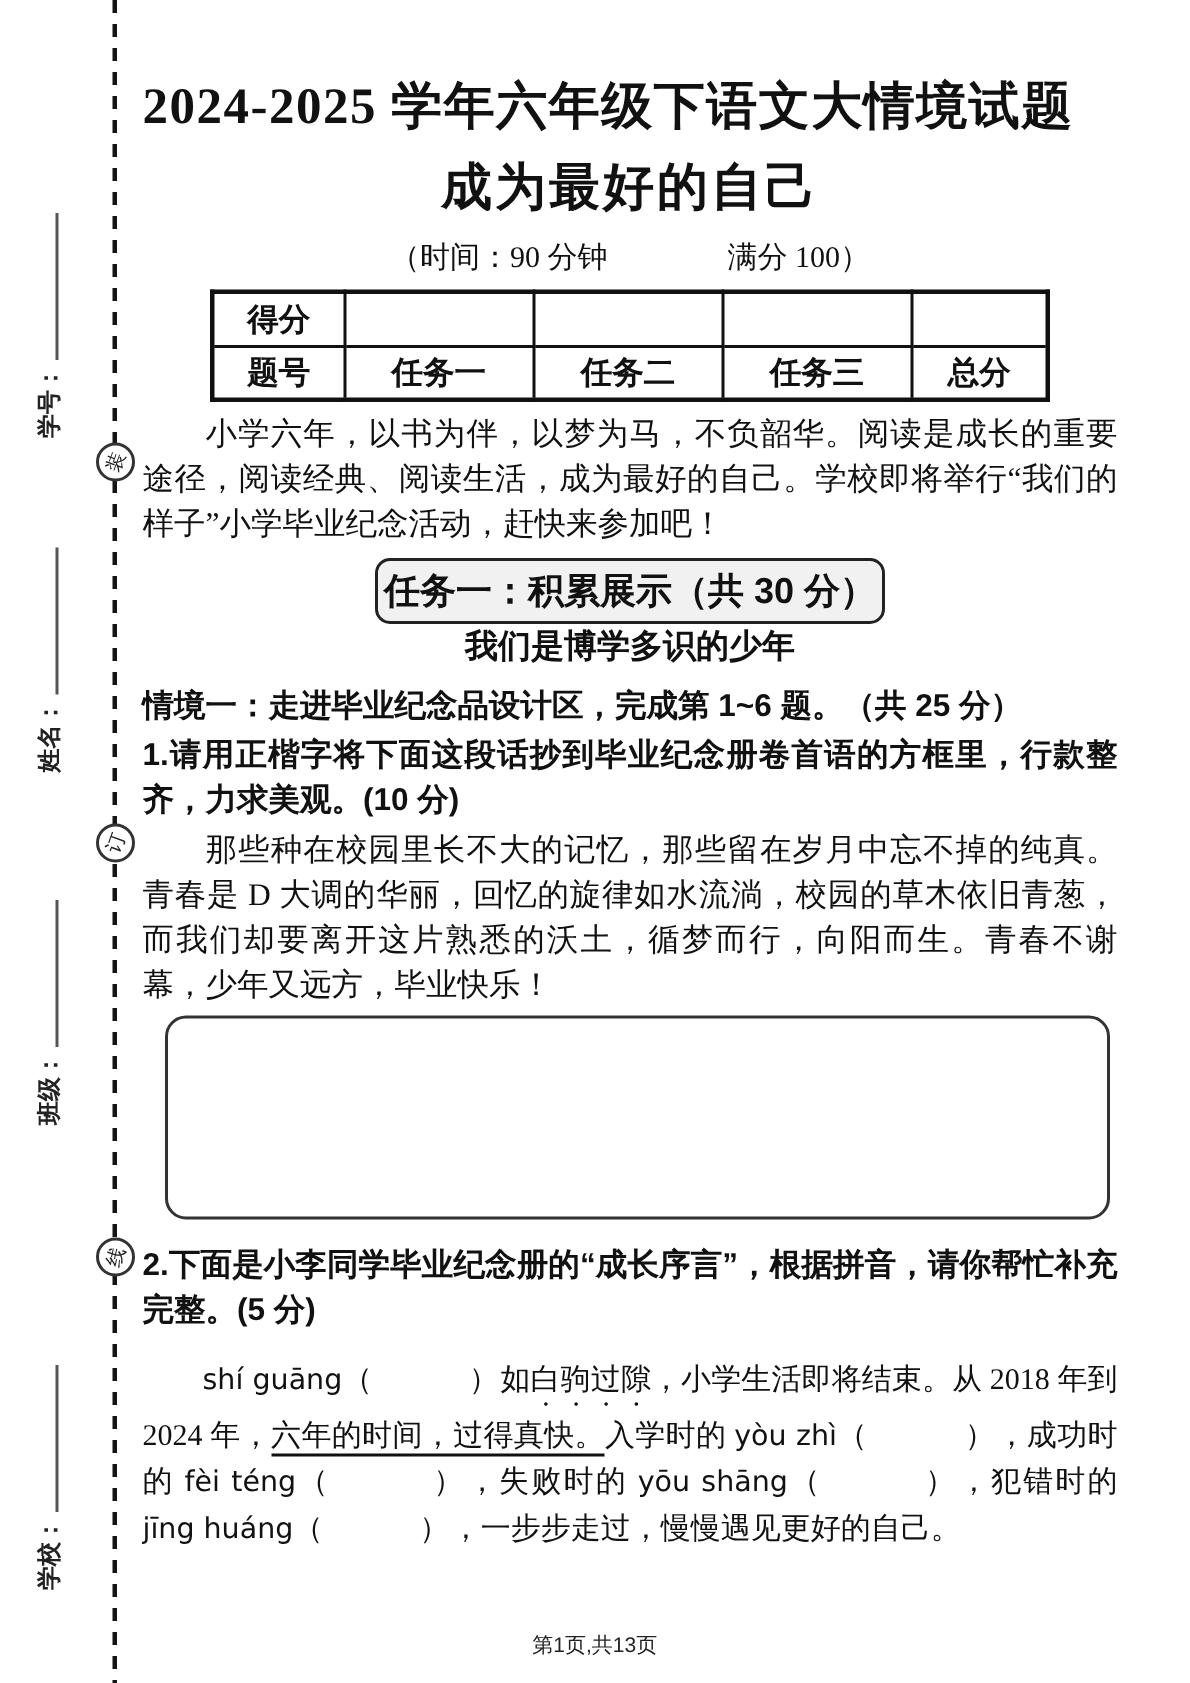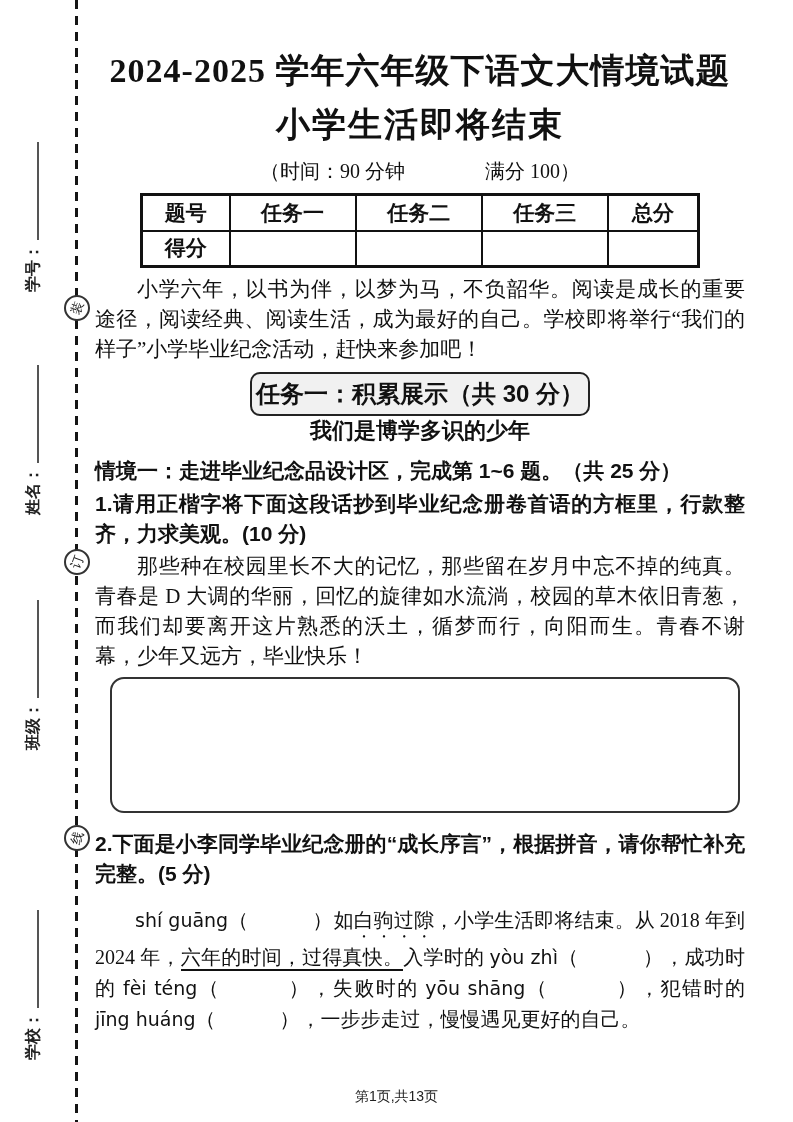--- a/index.html
+++ b/index.html
@@ -31,21 +31,21 @@
     border:2px solid #333; border-radius:50%; background:#fff;
     display:flex; align-items:center; justify-content:center;
     font-size:13px; color:#222; z-index:2;
   }
   .seal span { transform:rotate(-70deg); display:block; }
 
   
   .content { position:absolute; left:95px; top:0; width:650px; }
 
   .exam-title {
-    margin-top:48px; text-align:center;
+    margin-top:48px; text-align:left;
     font-size:34px; font-weight:bold; letter-spacing:1px;
     font-family:"Liberation Serif",serif;
   }
   .exam-subtitle {
     margin-top:8px; text-align:center;
     font-size:34px; font-weight:bold; letter-spacing:2px;
   }
   .exam-meta { margin-top:10px; text-align:center; font-size:20px; }
 
   table.score-table {
@@ -138,38 +138,38 @@
 <div class="seal" style="top:549px;">
     <span>订</span>
   </div>
 <div class="seal" style="top:825px;">
     <span>线</span>
   </div>
 
 <div class="content">
 
   <div class="exam-title">2024-2025 学年六年级下语文大情境试题</div>
-  <div class="exam-subtitle">小学生活即将结束</div>
+  <div class="exam-subtitle">成为最好的自己</div>
   <div class="exam-meta">（时间：90 分钟　　　　满分 100）</div>
 
   <table class="score-table">
     <tbody>
         <tr>
+      <td class="c0">得分</td>
+      <td></td>
+      <td></td>
+      <td></td>
+      <td></td>
+    </tr>
+    <tr>
       <td class="c0">题号</td>
       <td>任务一</td>
       <td>任务二</td>
       <td>任务三</td>
       <td>总分</td>
-    </tr>
-    <tr>
-      <td class="c0">得分</td>
-      <td></td>
-      <td></td>
-      <td></td>
-      <td></td>
     </tr>
   </tbody>
     </table>
 
   <p class="intro-paragraph">小学六年，以书为伴，以梦为马，不负韶华。阅读是成长的重要途径，阅读经典、阅读生活，成为最好的自己。学校即将举行“我们的样子”小学毕业纪念活动，赶快来参加吧！</p>
 
   <div class="banner-wrap">
     <span class="task-banner">任务一：积累展示（共 30 分）</span>
   </div>
 

